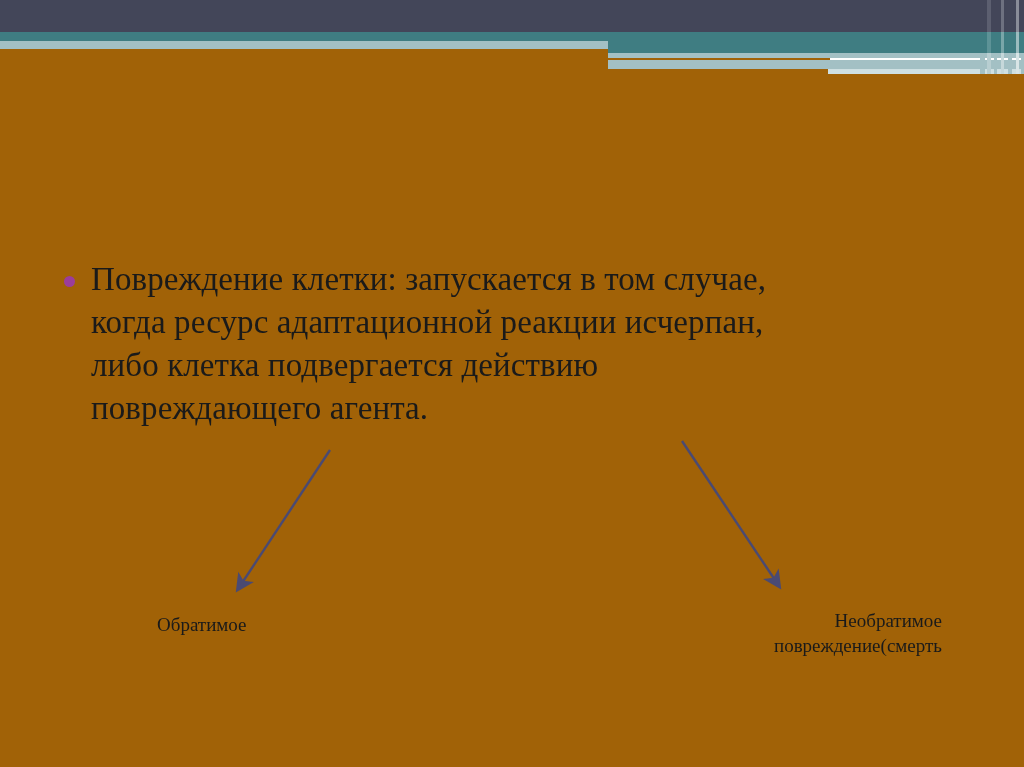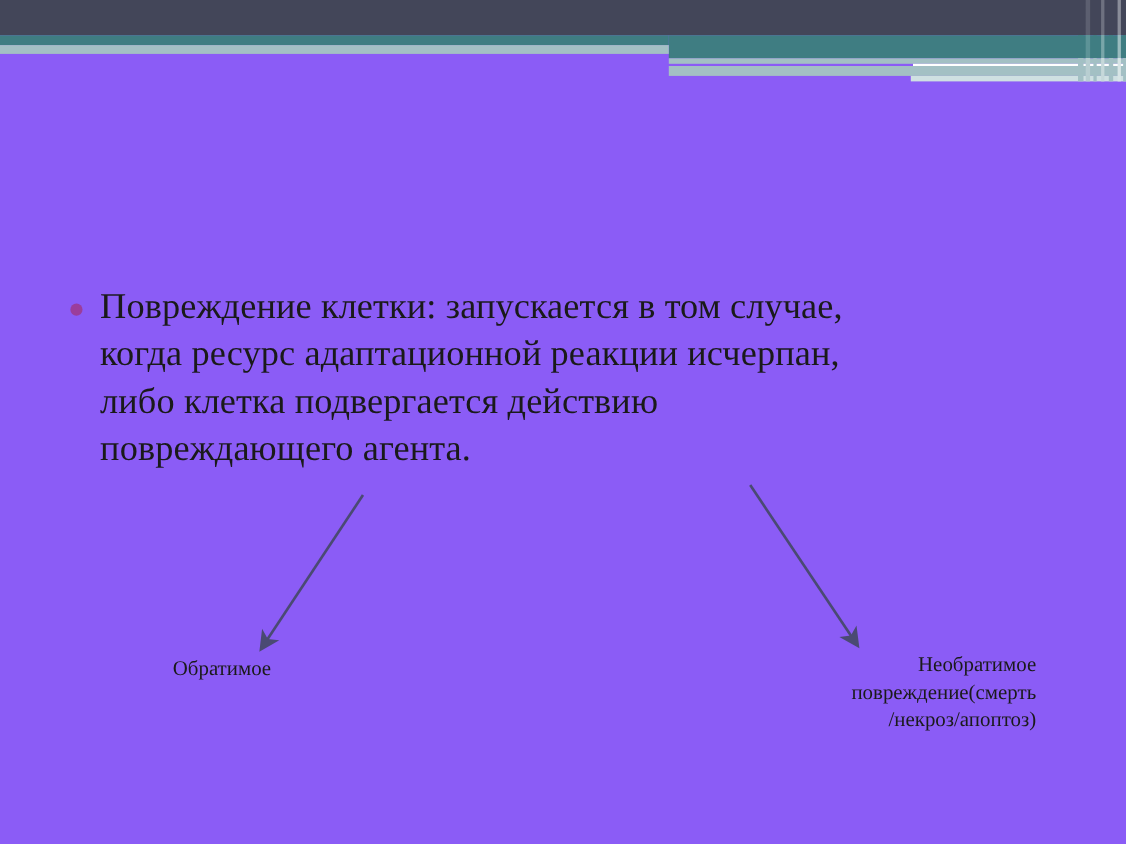--- a/index.html
+++ b/index.html
@@ -9,21 +9,21 @@
     background: #ffffff;
   }
   body {
     font-family: "Liberation Serif", "DejaVu Serif", serif;
   }
 
   .slide {
     position: relative;
     width: 1024px;
     height: 767px;
-    background: #8b5cf6;
+    background: #a16207;
     overflow: hidden;
   }
 
   
   .band {
     position: absolute;
     pointer-events: none;
   }
 
   
@@ -136,20 +136,21 @@
     font-size: 33px;
     line-height: 1.30;
     color: #1a1a1a;
     letter-spacing: 0.1px;
   }
 
   .leaf-label {
     position: absolute;
     color: #1a1a1a;
     line-height: 1.32;
+    margin-top: 16px;
   }
   .leaf-left {
     left: 157px;
     top: 596px;
     font-size: 19px;
     width: 260px;
   }
   .leaf-right {
     left: 652px;
     top: 592px;
@@ -201,21 +202,20 @@
       <span class="bullet-text">Повреждение клетки: запускается в том случае, когда ресурс адаптационной реакции исчерпан, либо клетка подвергается действию повреждающего агента.</span>
     </div>
 
     <div class="leaf-label leaf-left">
       <div>Обратимое</div>
     </div>
 
     <div class="leaf-label leaf-right">
       <div>Необратимое</div>
       <div class="ln-bold">повреждение(смерть</div>
-      <div>/некроз/апоптоз)</div>
     </div>
 
     <svg class="arrows" viewBox="0 0 1024 767">
       <defs>
         <marker id="ah" markerWidth="9" markerHeight="9" refX="5.2" refY="4.5" orient="auto" markerUnits="strokeWidth">
           <path d="M0.6,0.6 L8.4,4.5 L0.6,8.4 L2.6,4.5 Z" fill="#4a4a73"></path>
         </marker>
       </defs>
       <line id="arrow-left" stroke="#4a4a73" stroke-width="2.4" marker-end="url(#ah)" x1="330" y1="450" x2="240" y2="586"></line>
       <line id="arrow-right" stroke="#4a4a73" stroke-width="2.4" marker-end="url(#ah)" x1="682" y1="441" x2="777" y2="583"></line>

